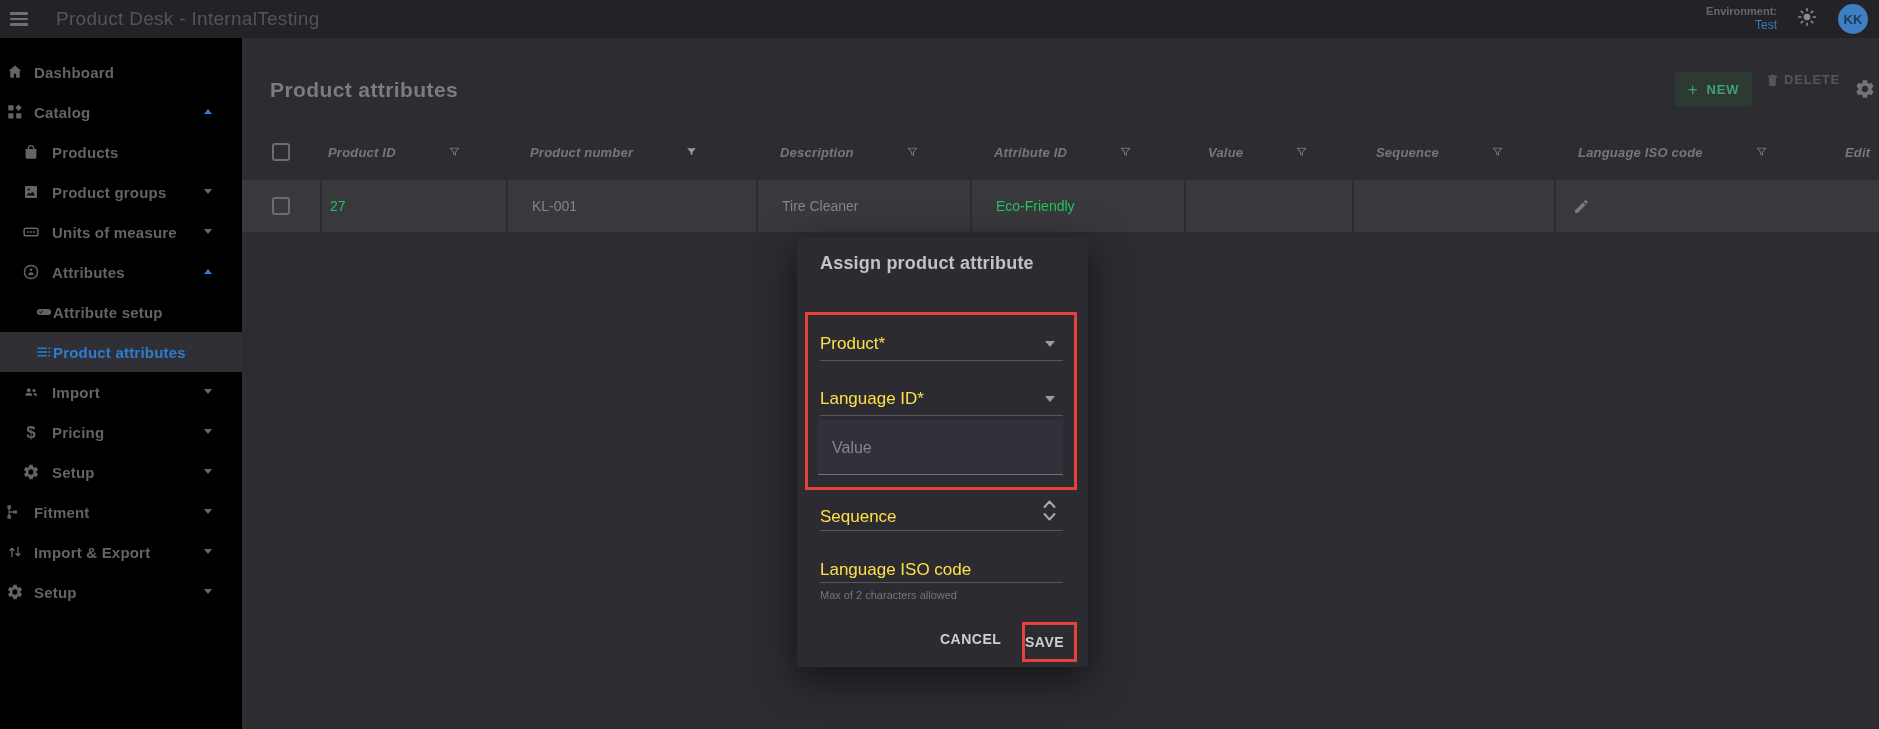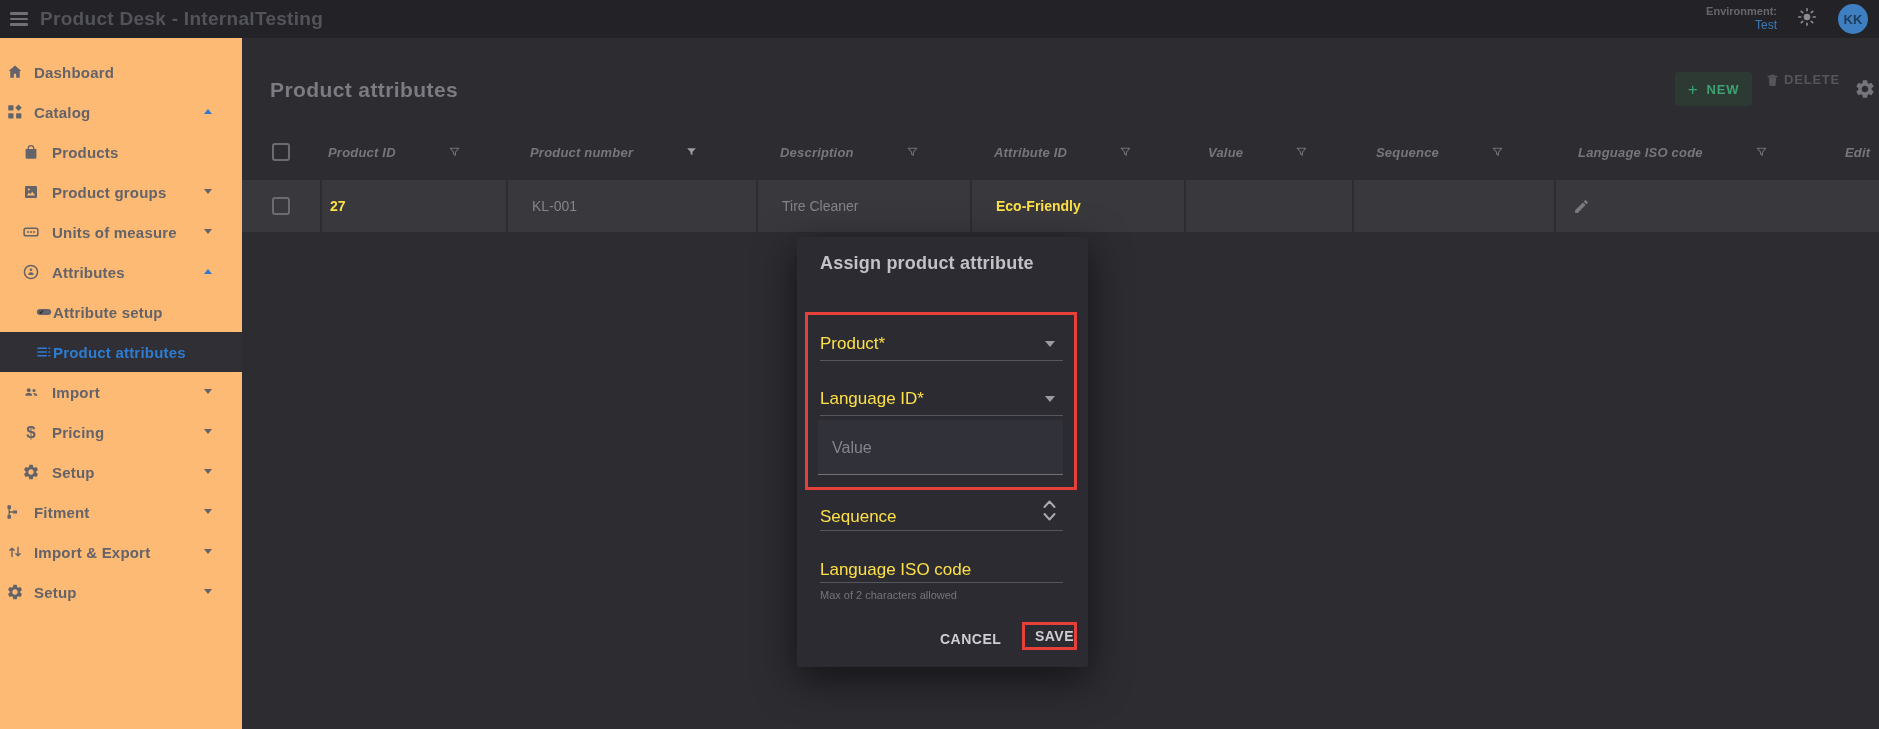--- a/index.html
+++ b/index.html
@@ -7,29 +7,29 @@
   body {
     font-family:"Liberation Sans", sans-serif;
     background:#2c2c31;
     overflow:hidden;
     position:relative;
   }
   
   .topbar { position:absolute; top:0; left:0; width:1879px; height:38px; background:#232327; display:flex; align-items:center; z-index:30; }
   .hamburger { width:18px; margin-left:10px; cursor:pointer; }
   .hamburger span { display:block; height:2.5px; background:#6f6f75; margin:3px 0; border-radius:1px; }
-  .app-title { margin-left:12px; font-size:19px; font-weight:bold; color:#53535a; letter-spacing:.3px;text-align:right; }
+  .app-title { margin-left:28px; font-size:19px; font-weight:normal; color:#53535a; letter-spacing:.3px;text-align:right; }
   .topbar-right { margin-left:auto; display:flex; align-items:center; }
   .env { display:flex; flex-direction:column; line-height:1.3; width:95px;text-align:right; }
   .env-label { font-size:11px; color:#66666c; font-weight:bold; }
   .env-value { font-size:12px; color:#3d7ab8; cursor:pointer; }
   .theme-toggle { margin-left:18px; width:24px; height:24px; display:flex; align-items:center; justify-content:center; cursor:pointer; }
   .avatar { margin-left:19px; margin-right:11px; width:30px; height:30px; border-radius:50%; background:#3e7fc1; color:#1d3c5c; font-weight:bold; font-size:13px; display:flex; align-items:center; justify-content:center; cursor:pointer; }
   
-  .sidebar { position:absolute; top:38px; left:0; width:242px; height:691px; background:#fdba74; z-index:10; }
+  .sidebar { position:absolute; top:38px; left:0; width:242px; height:691px; background:#000000; z-index:10; }
   .nav { padding-top:14px; }
   .nav-item { height:40px; display:flex; align-items:center; position:relative; cursor:pointer; color:#636369; font-weight:bold; font-size:15px; letter-spacing:.2px; }
   .nav-item .icon { width:18px; height:18px; flex:0 0 18px; display:flex; align-items:center; justify-content:center; }
   .nav-item .icon svg { width:18px; height:18px; }
   .lvl1 .icon { margin-left:6px; }  .lvl1 .lbl { margin-left:10px; }
   .lvl2 .icon { margin-left:22px; } .lvl2 .lbl { margin-left:12px; }
   .lvl3 .icon { margin-left:35px; } .lvl3 .lbl { }
   .nav-item.active { background:#2f2f35; color:#2e7cd0; }
   .chev { position:absolute; right:30px; top:50%; margin-top:-3px; width:0; height:0; border-left:4.5px solid transparent; border-right:4.5px solid transparent; }
   .chev.down { border-top:5.5px solid #63636a; }
@@ -52,39 +52,39 @@
   .hcell.c-edit { padding-left:17px; }
   .funnel { margin-left:52px; cursor:pointer; display:flex; }
   .funnel svg { width:13px; height:14px; }
   .funnel.outline path { fill:none; stroke:#6f6f75; stroke-width:2; stroke-linejoin:round; }
   .funnel.filled path { fill:#9b9ba1; }
   .grid-row { height:52px; background:#38383d; }
   .cell { display:flex; align-items:center; height:100%; padding-left:24px; font-size:14px; color:#84848a; border-left:2px solid #2c2c31; }
   .cell.c-check { padding-left:0; justify-content:center; border-left:none; }
   .cell.c-pid { padding-left:8px; }
   .cell.c-edit { padding-left:17px; }
-  .cell .link { color:#fde047; cursor:pointer;font-weight:bold; }
+  .cell .link { color:#22c55e; cursor:pointer; }
   .checkbox { width:18px; height:18px; border:2px solid #6b6b71; border-radius:3px; background:transparent; cursor:pointer; }
   .pencil { cursor:pointer; display:flex; }
   .pencil svg { width:17px; height:17px; fill:#7a7a80; }
   
   .modal { position:absolute; left:797px; top:237px; width:291px; height:430px; background:#2b2b31; border-radius:3px; box-shadow:0 12px 40px rgba(0,0,0,.55); z-index:40; }
   .m-title { position:absolute; left:23px; top:16px; font-size:18px; font-weight:bold; color:#c2c2c6; letter-spacing:.2px; }
   .hl-group { position:absolute; left:8px; top:75px; width:272px; height:178px; border:3px solid #e5403a; pointer-events:none; z-index:5; }
   .f-label { position:absolute; left:23px; font-size:17px; color:#fde047; }
   .underline { position:absolute; left:23px; width:243px; height:1px; background:#56565c; }
   .dd-chev { position:absolute; left:248px; width:0; height:0; border-left:5px solid transparent; border-right:5px solid transparent; border-top:6px solid #9b9ba1; cursor:pointer; }
   .value-box { position:absolute; left:21px; top:183px; width:245px; height:55px; background:#31313a; border-bottom:1px solid #71717a; cursor:text; }
   .value-ph { display:block; margin:19px 0 0 14px; font-size:16px; color:#84848a; }
   .spinner { position:absolute; left:245px; top:261px; display:flex; flex-direction:column; gap:1px; }
   .spinner svg { width:15px; height:12px; cursor:pointer; }
   .spinner path { fill:none; stroke:#a8a8ae; stroke-width:2; stroke-linecap:round; stroke-linejoin:round; }
   .helper { position:absolute; left:23px; top:352px; font-size:11px; color:#74747a; }
   .btn-cancel { position:absolute; left:143px; top:394px; font-size:14px; font-weight:bold; color:#cfcfd3; letter-spacing:.5px; cursor:pointer; background:none; border:none; font-family:inherit; }
-  .hl-save { position:absolute; left:225px; top:385px; width:55px; height:28px; border:3px solid #e5403a; display:flex; align-items:center; justify-content:flex-end; }
+  .hl-save { position:absolute; left:225px; top:385px; width:55px; height:40px; border:3px solid #e5403a; display:flex; align-items:center; justify-content:flex-start; }
   .btn-save { font-size:14px; font-weight:bold; color:#cfcfd3; letter-spacing:.5px; cursor:pointer; background:none; border:none; font-family:inherit; }
 </style>
 </head>
 <body>
 
 <div class="topbar">
   <div class="hamburger">
       <span></span>
       <span></span>
       <span></span>

